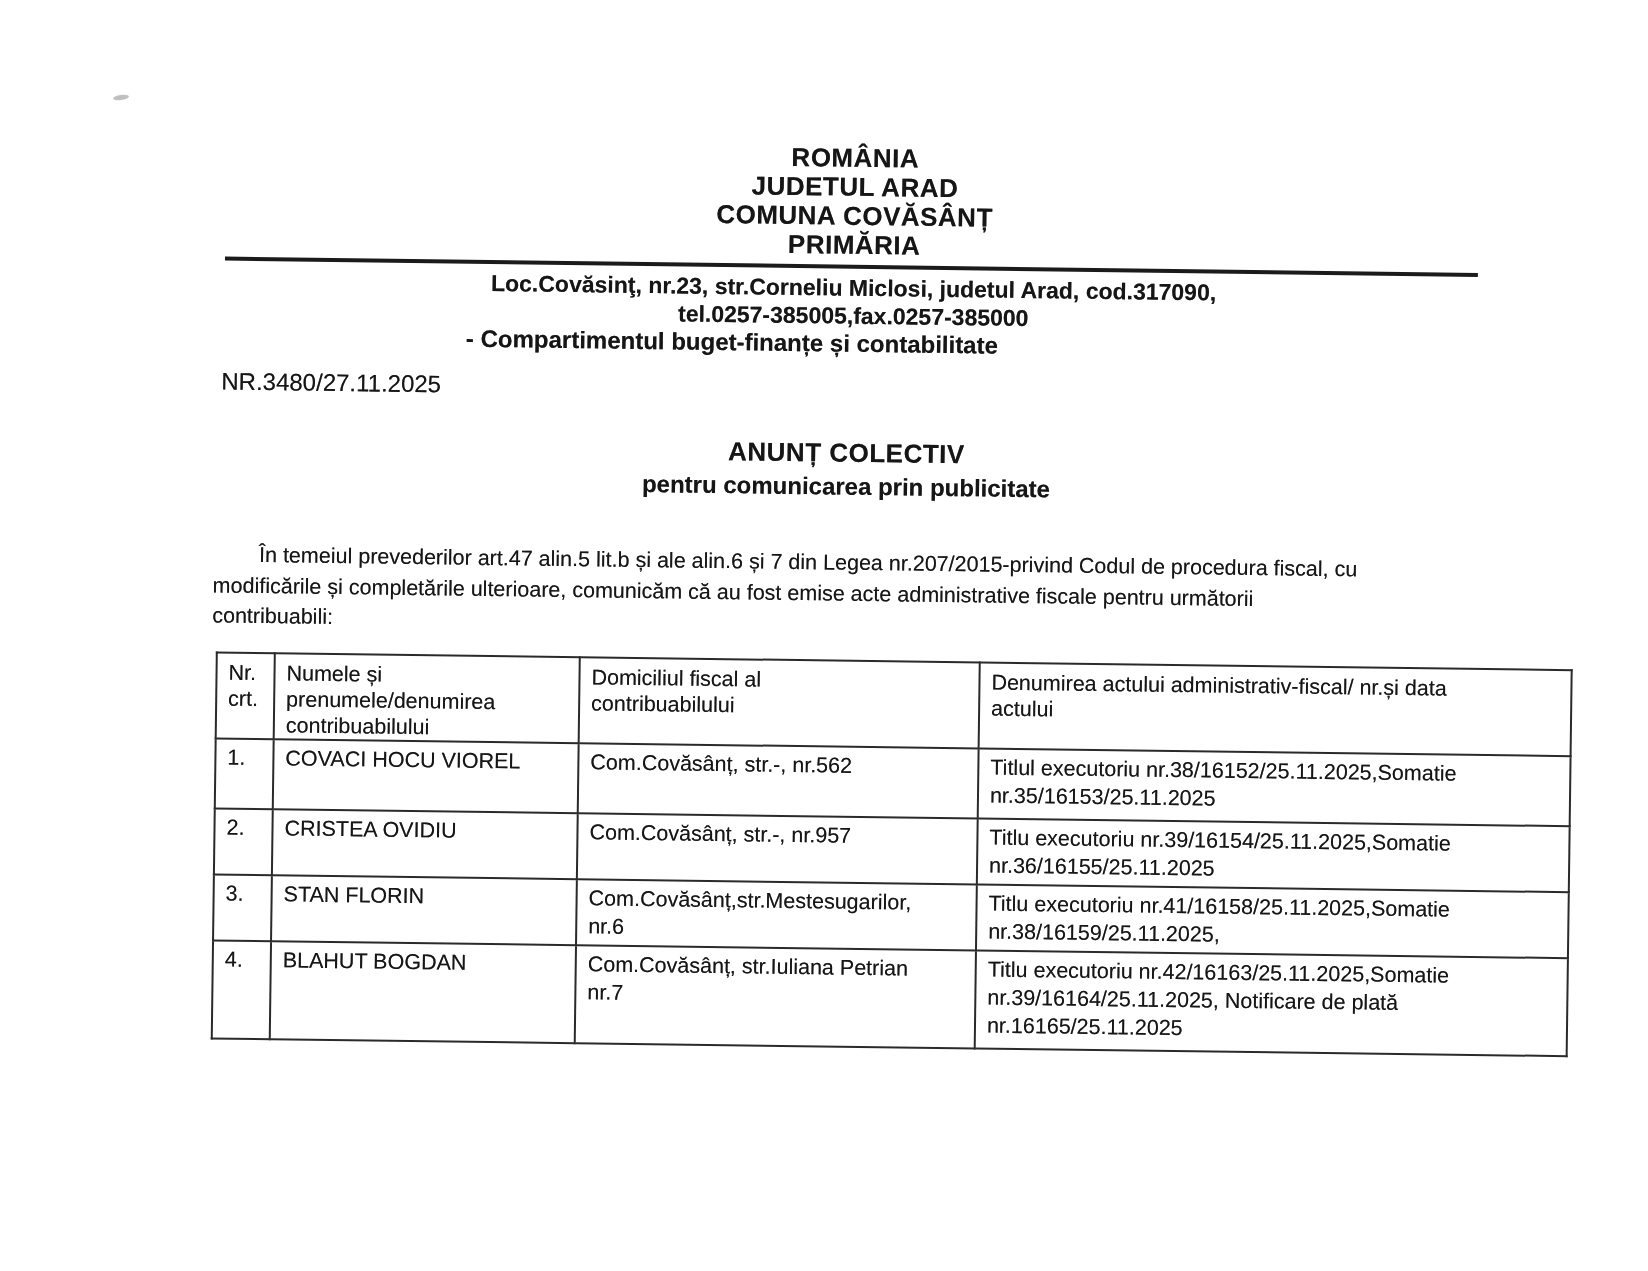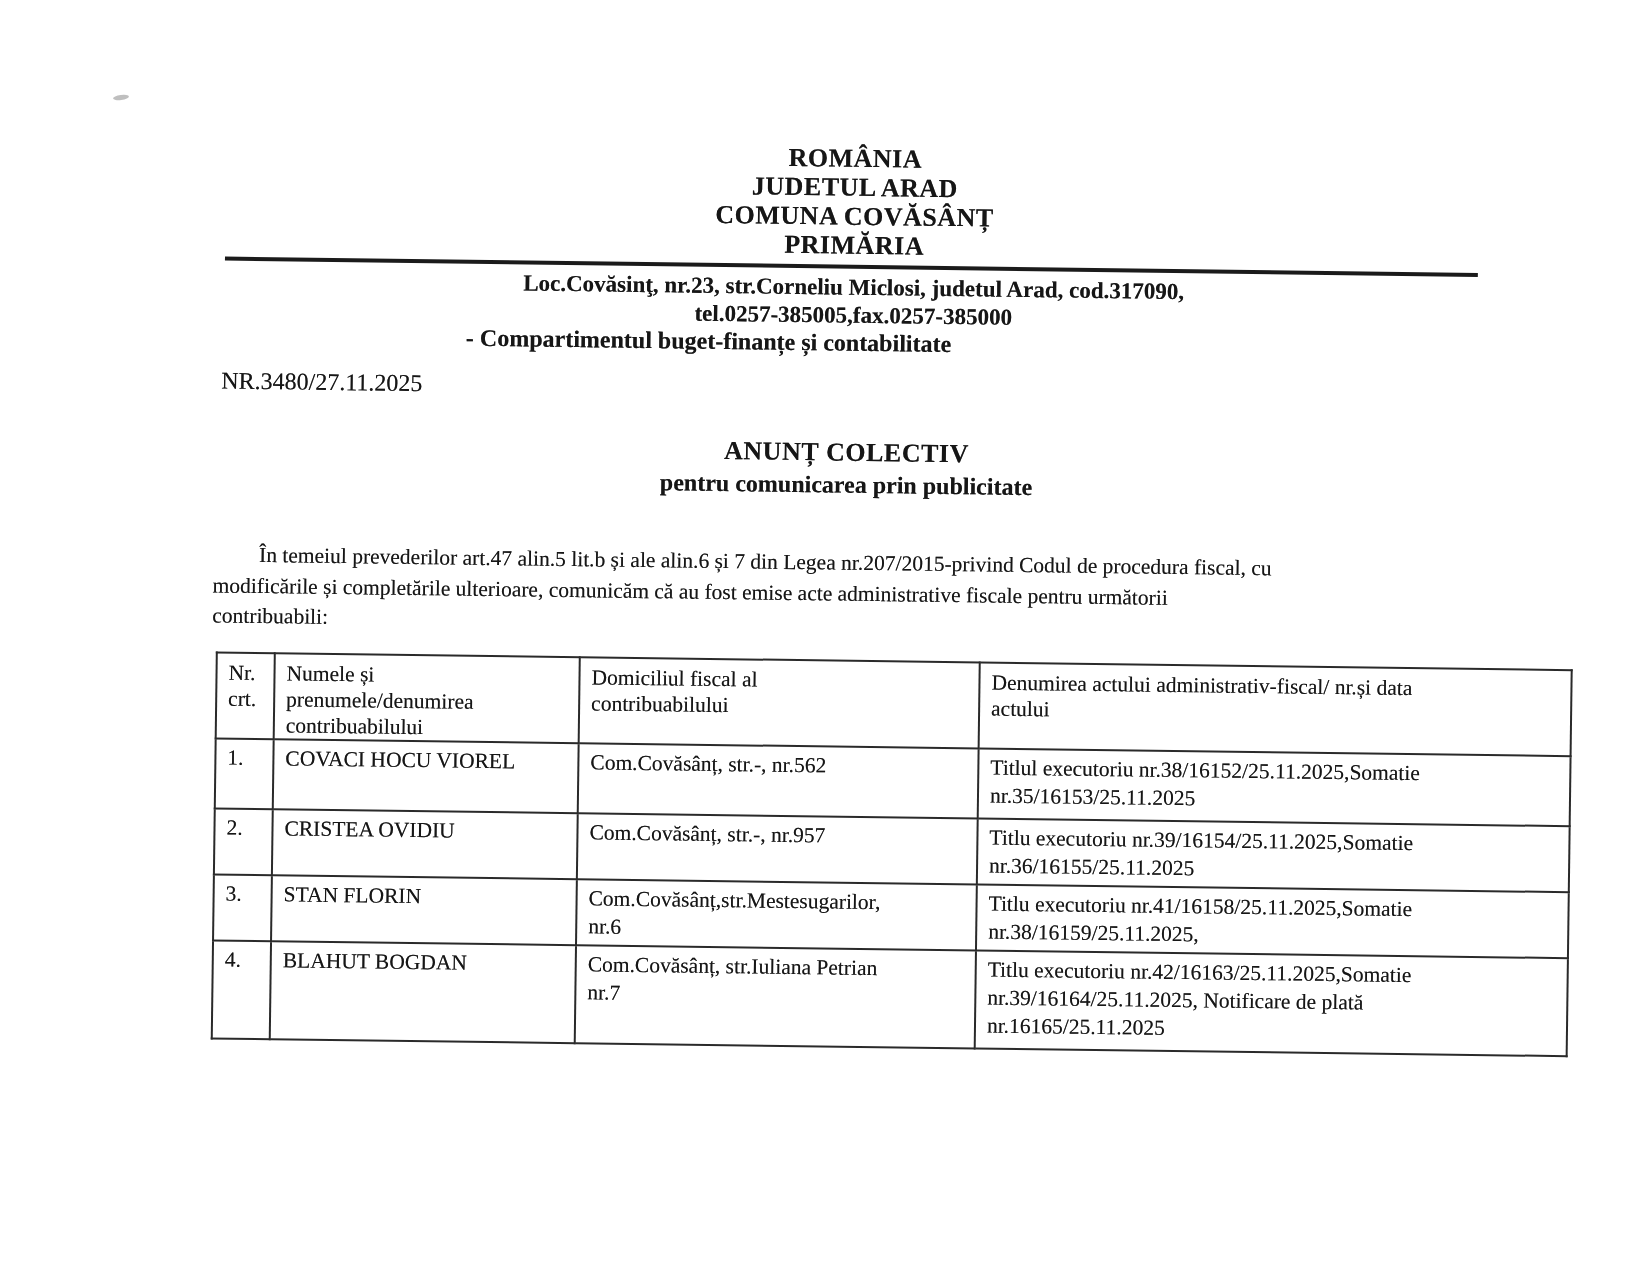--- a/index.html
+++ b/index.html
@@ -6,21 +6,21 @@
     margin: 0;
     padding: 0;
     background: #ffffff;
   }
   .page {
     position: relative;
     width: 1648px;
     height: 1271px;
     background: #ffffff;
     overflow: hidden;
-    font-family: Liberation Serif, serif;
+    font-family: Liberation Sans, sans-serif;
     color: #161616;
   }
   .content {
     position: absolute;
     inset: 0;
     transform: rotate(0.75deg);
     transform-origin: 260px 180px;
     text-shadow: 0 0 0.5px rgba(10,10,10,0.55);
   }
   .speck {

